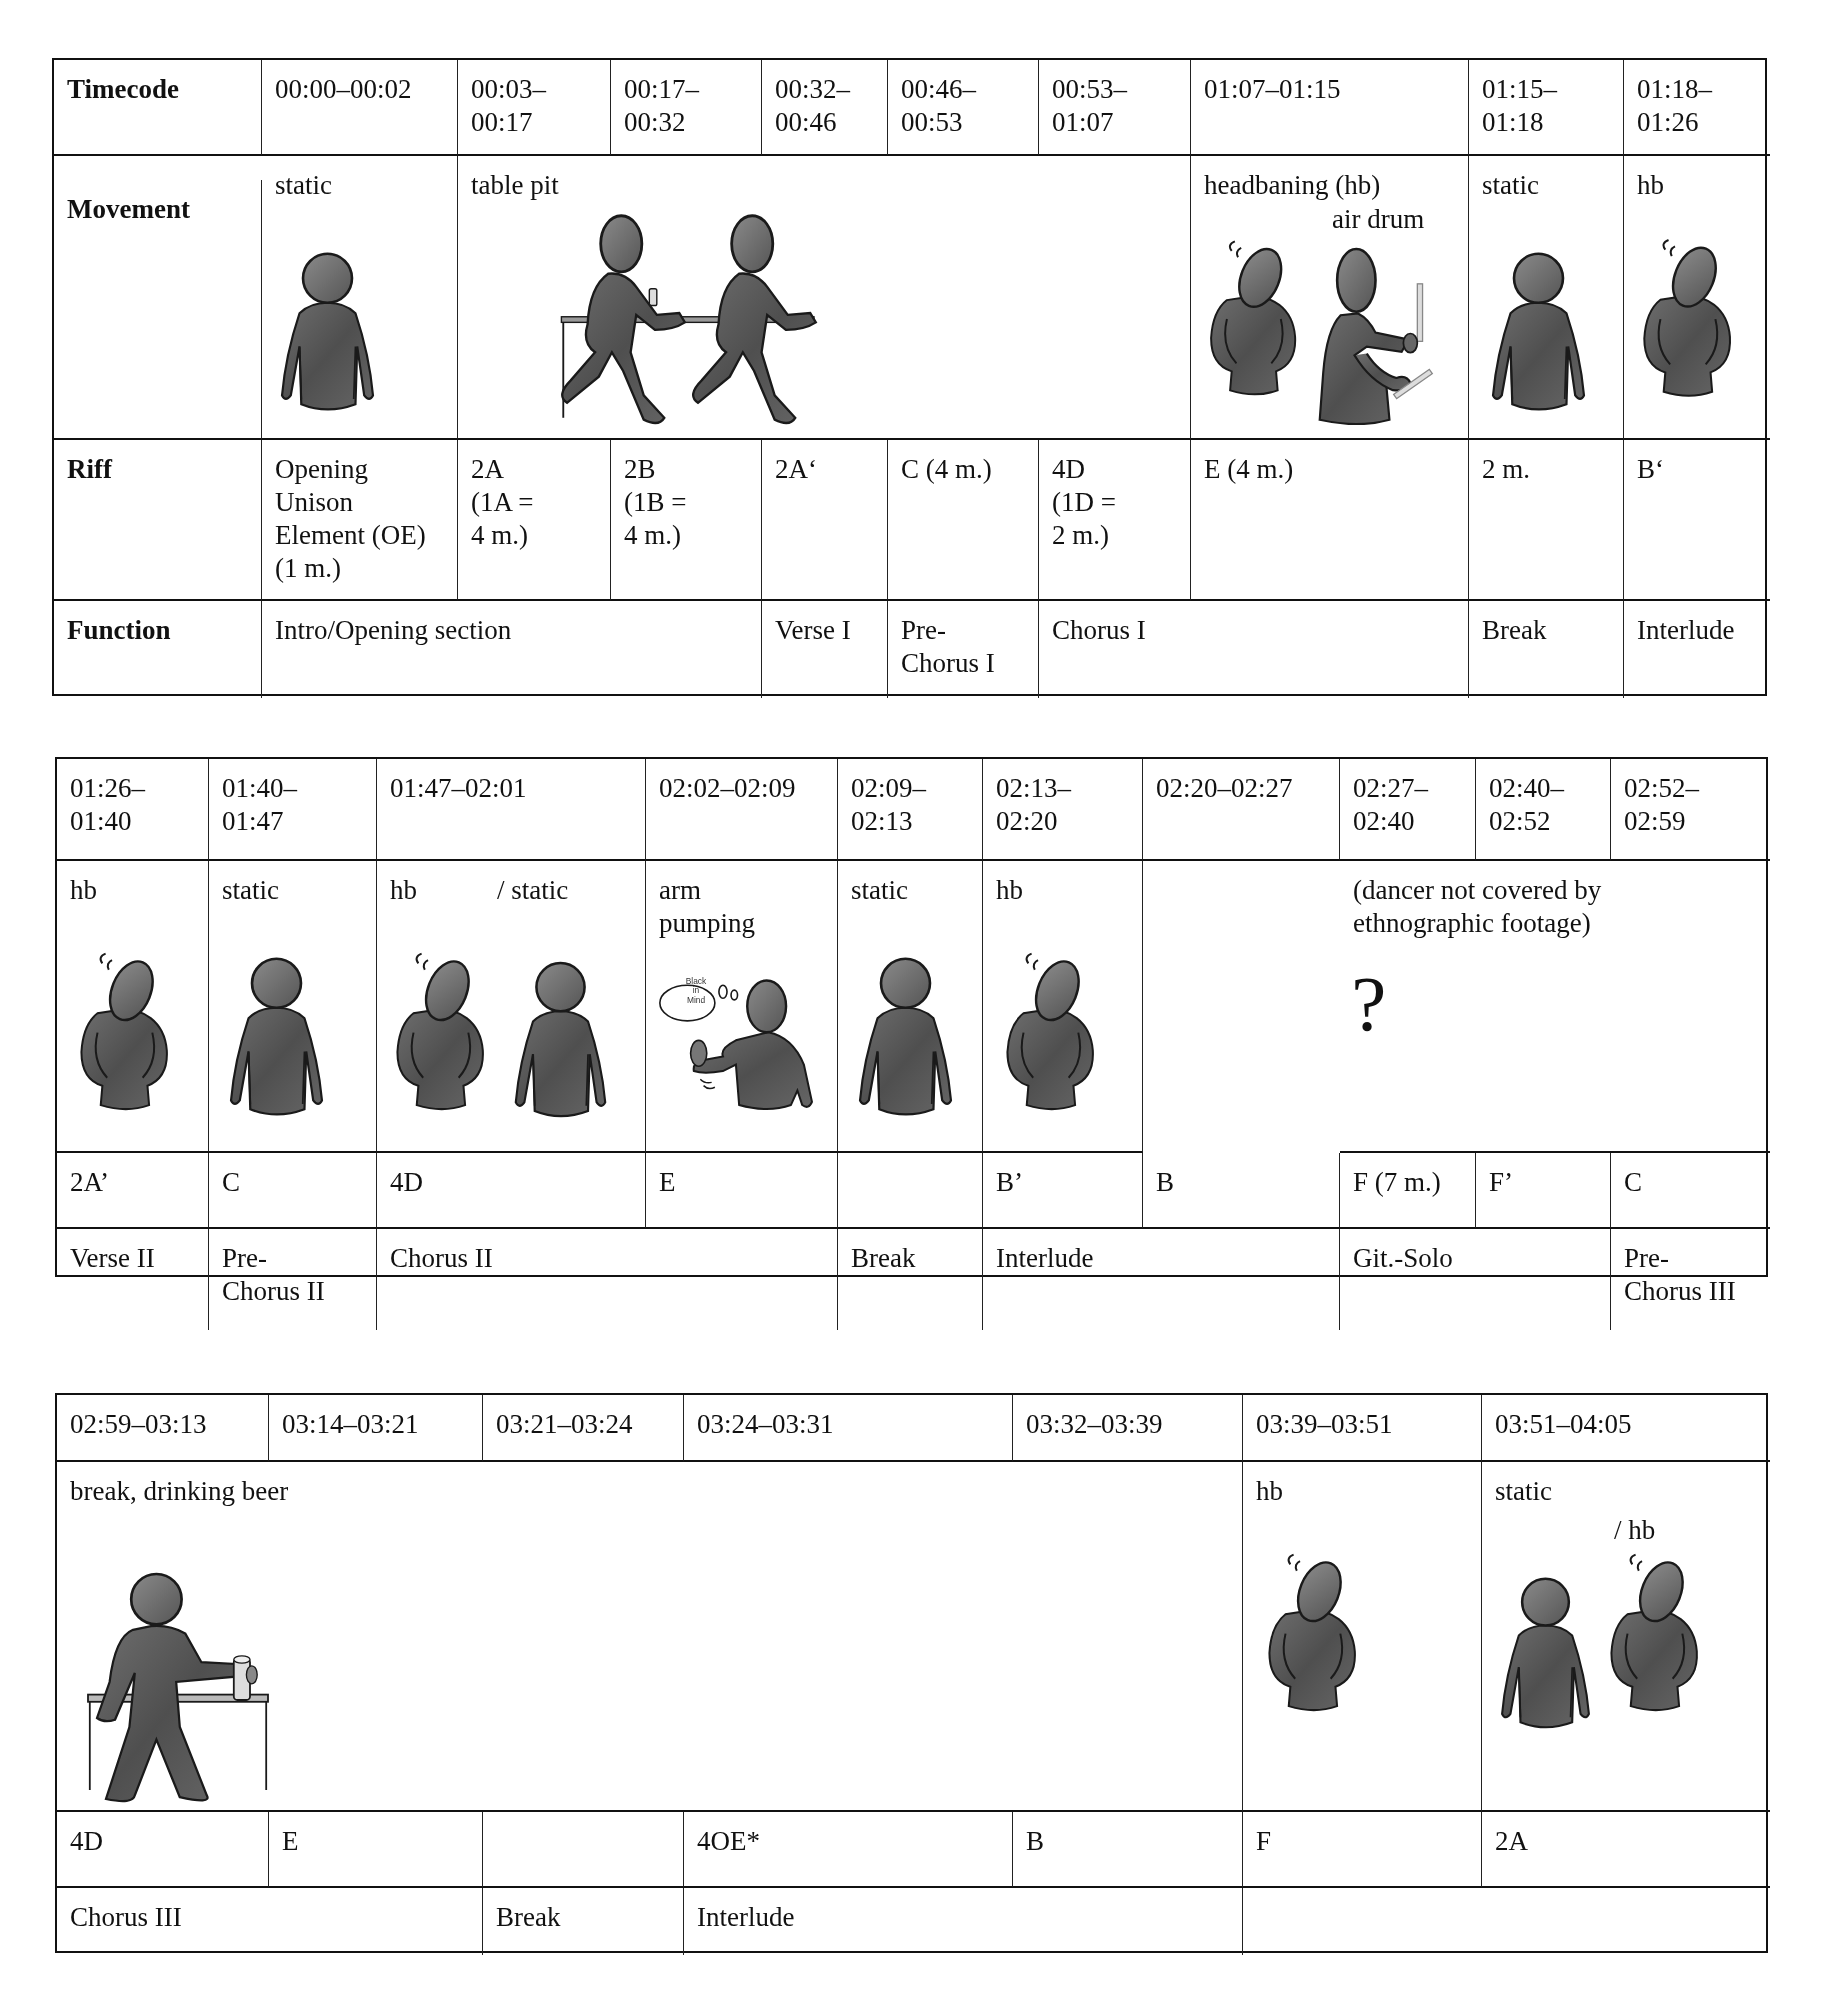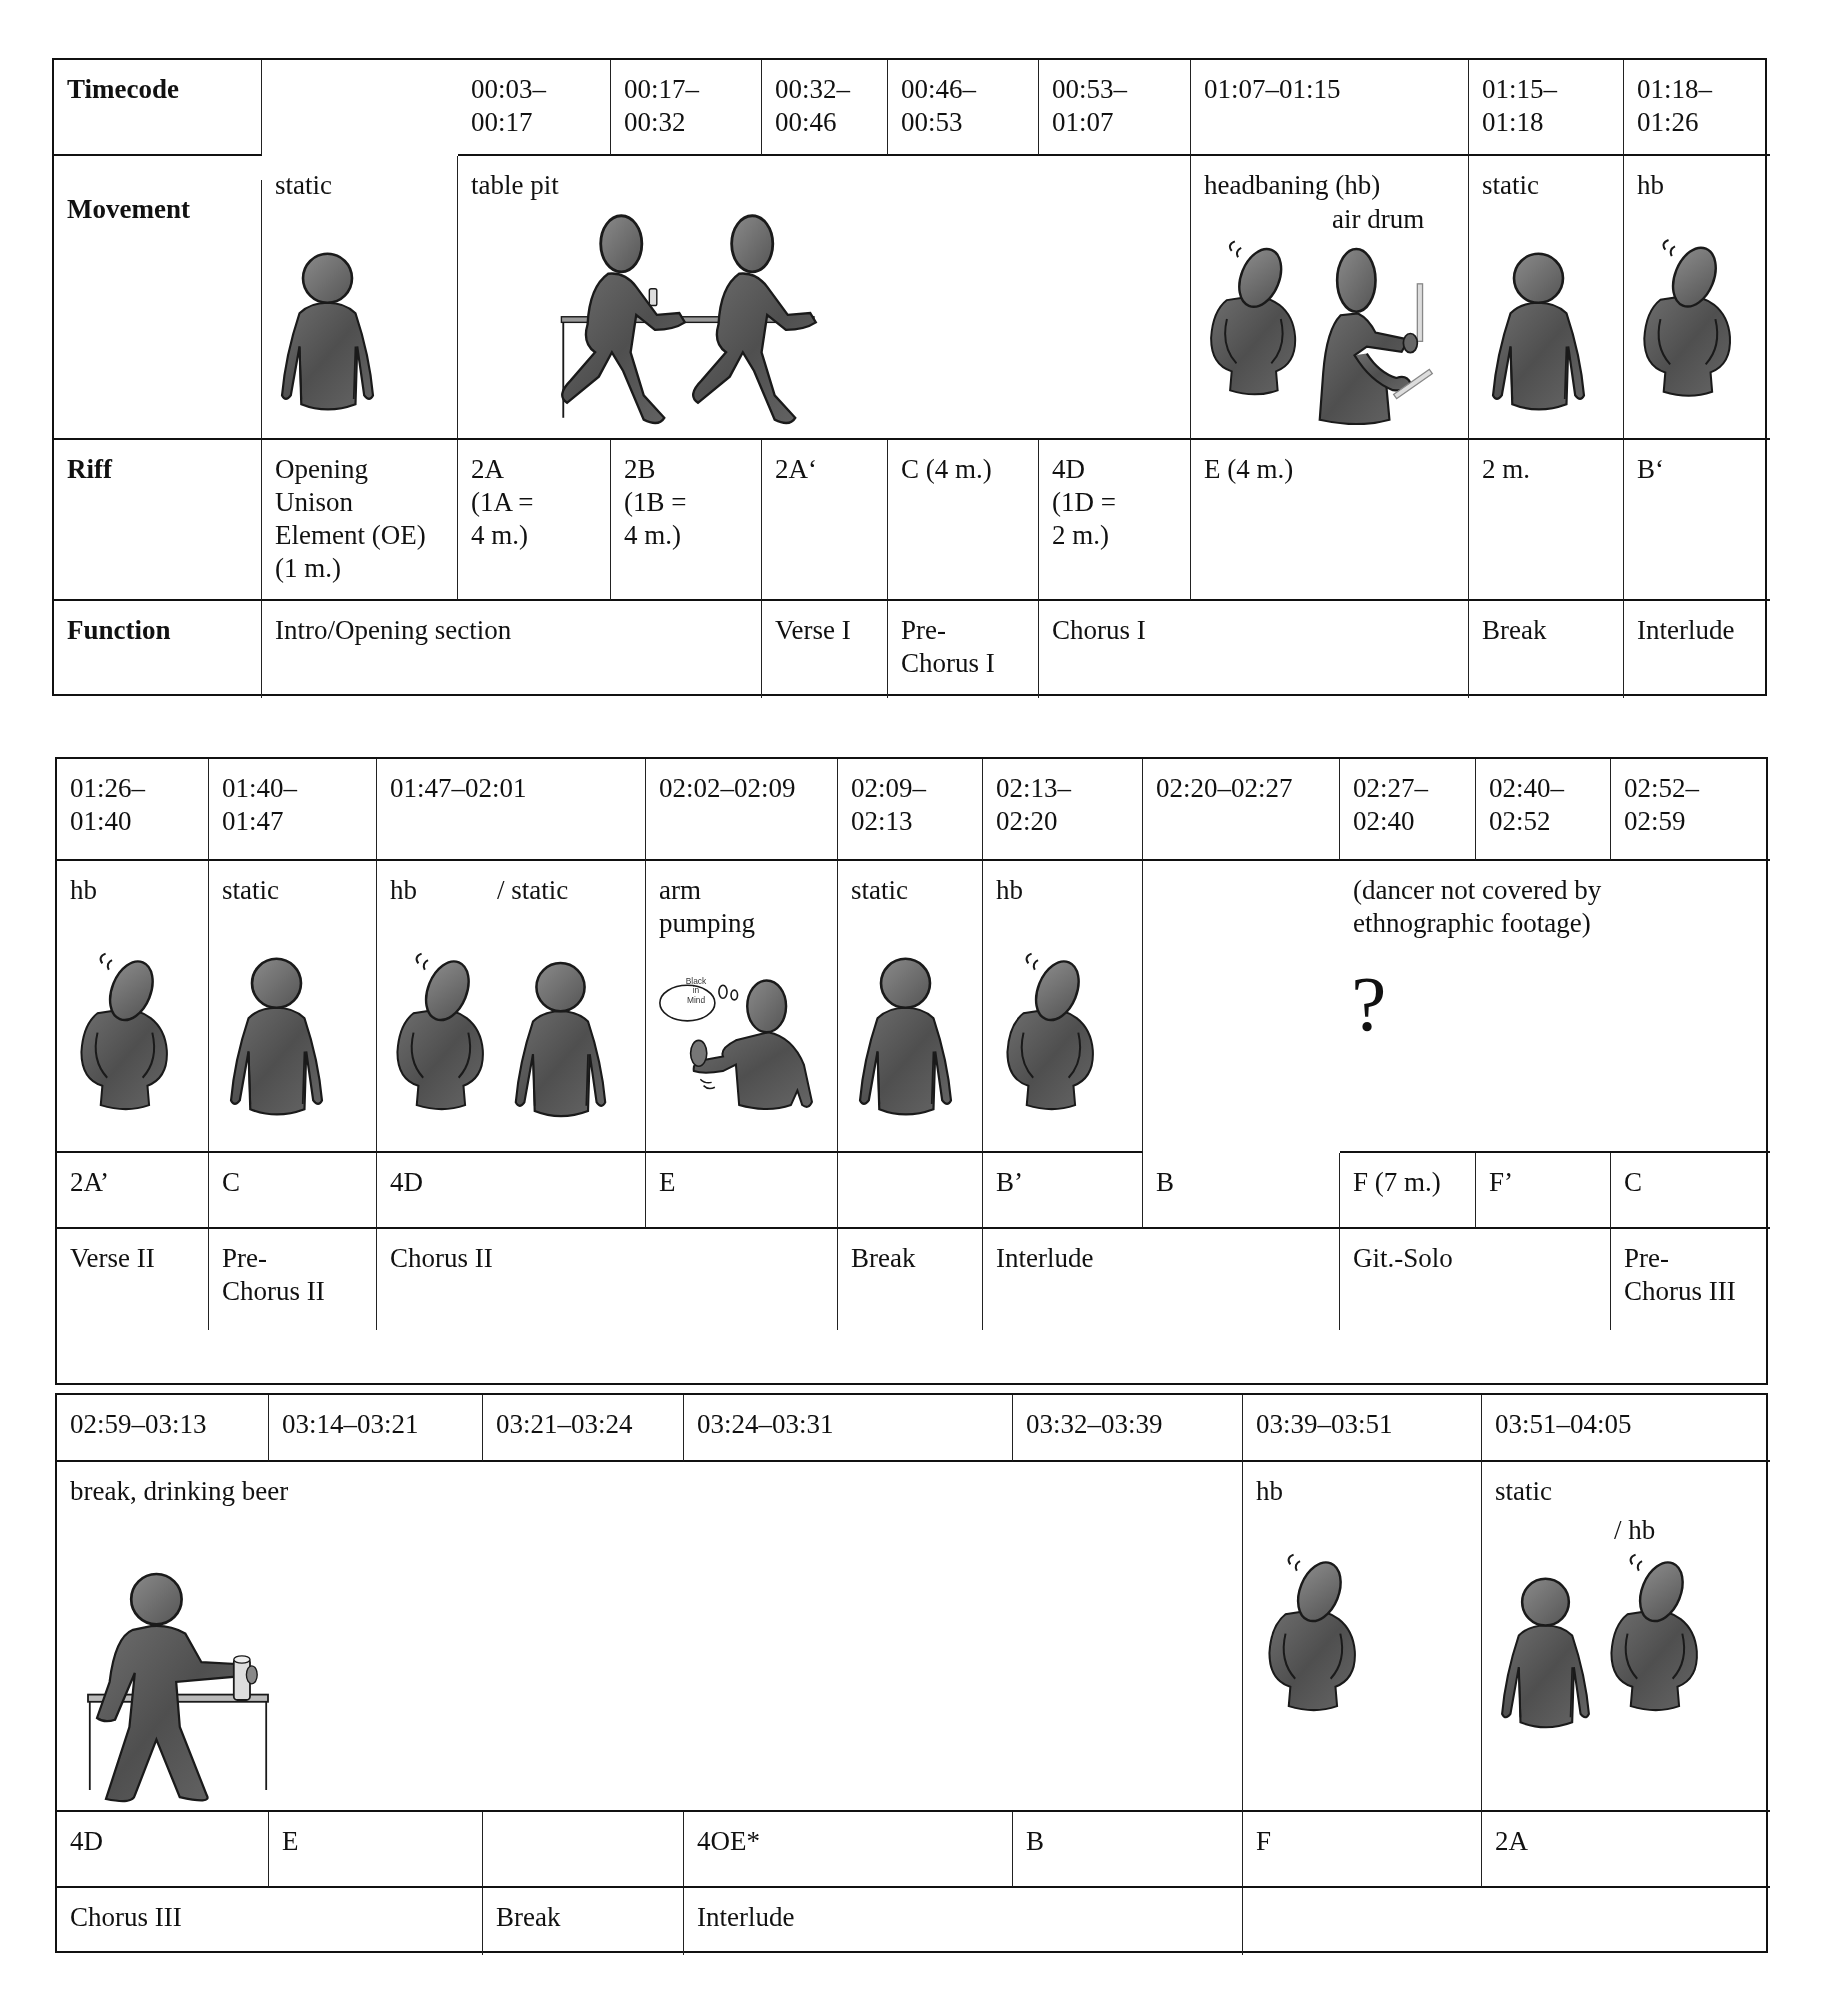--- a/index.html
+++ b/index.html
@@ -87,20 +87,21 @@
       <ellipse cx="191" cy="125" rx="9" ry="4" fill="#eee" stroke="#1a1a1a" stroke-width="1.5"></ellipse>
       <ellipse cx="202" cy="142" rx="6" ry="10" fill="#888" stroke="#1a1a1a" stroke-width="1.5"></ellipse>
     </symbol>
   </defs>
 </svg>
 
 <div class="tbl" style="left:52px; top:58px; width:1715px; height:638px;
             grid-template-columns: 208px 196px 153px 151px 126px 151px 152px 278px 155px 146px;
             grid-template-rows: 96px 284px 161px 97px;">
   <div class="cell hdr row-end" style="grid-column:1; grid-row:1;">Timecode</div>
+  <div class="cell row-end" style="grid-column:2; grid-row:1; white-space:pre-line;">00:00–00:02</div>
   <div class="cell row-end" style="grid-column:3; grid-row:1; white-space:pre-line;">00:03–
 00:17</div>
   <div class="cell row-end" style="grid-column:4; grid-row:1; white-space:pre-line;">00:17–
 00:32</div>
   <div class="cell row-end" style="grid-column:5; grid-row:1; white-space:pre-line;">00:32–
 00:46</div>
   <div class="cell row-end" style="grid-column:6; grid-row:1; white-space:pre-line;">00:46–
 00:53</div>
   <div class="cell row-end" style="grid-column:7; grid-row:1; white-space:pre-line;">00:53–
 01:07</div>
@@ -173,21 +174,21 @@
   <div class="cell hdr last-row" style="grid-column:1; grid-row:4;">Function</div>
   <div class="cell last-row" style="grid-column:2 / span 3; grid-row:4; white-space:pre-line;">Intro/Opening section</div>
   <div class="cell last-row" style="grid-column:5; grid-row:4; white-space:pre-line;">Verse I</div>
   <div class="cell last-row" style="grid-column:6; grid-row:4; white-space:pre-line;">Pre-
 Chorus I</div>
   <div class="cell last-row" style="grid-column:7 / span 2; grid-row:4; white-space:pre-line;">Chorus I</div>
   <div class="cell last-row" style="grid-column:9; grid-row:4; white-space:pre-line;">Break</div>
   <div class="cell last-row last-col" style="grid-column:10; grid-row:4; white-space:pre-line;">Interlude</div>
 </div>
 
-<div class="tbl" style="left:55px; top:757px; width:1713px; height:628px;
+<div class="tbl" style="left:55px; top:757px; width:1713px; height:520px;
             grid-template-columns: 152px 168px 269px 192px 145px 160px 197px 136px 135px 159px;
             grid-template-rows: 102px 292px 76px 101px;">
   <div class="cell row-end" style="grid-column:1; grid-row:1; white-space:pre-line;">01:26–
 01:40</div>
   <div class="cell row-end" style="grid-column:2; grid-row:1; white-space:pre-line;">01:40–
 01:47</div>
   <div class="cell row-end" style="grid-column:3; grid-row:1; white-space:pre-line;">01:47–02:01</div>
   <div class="cell row-end" style="grid-column:4; grid-row:1; white-space:pre-line;">02:02–02:09</div>
   <div class="cell row-end" style="grid-column:5; grid-row:1; white-space:pre-line;">02:09–
 02:13</div>

